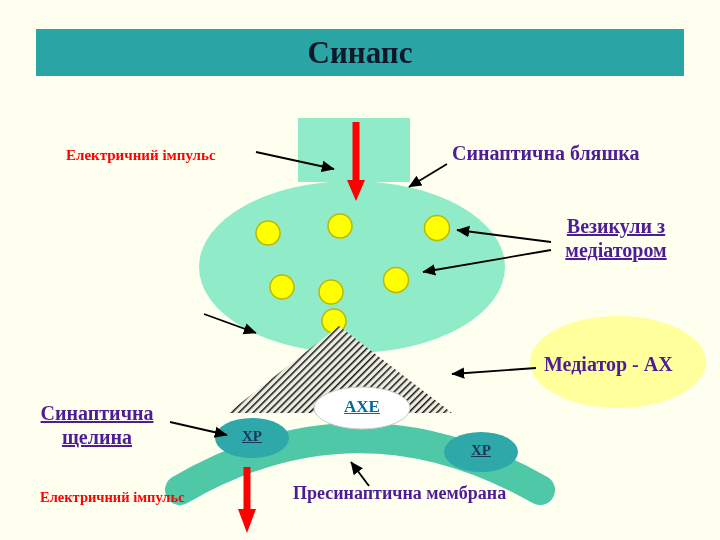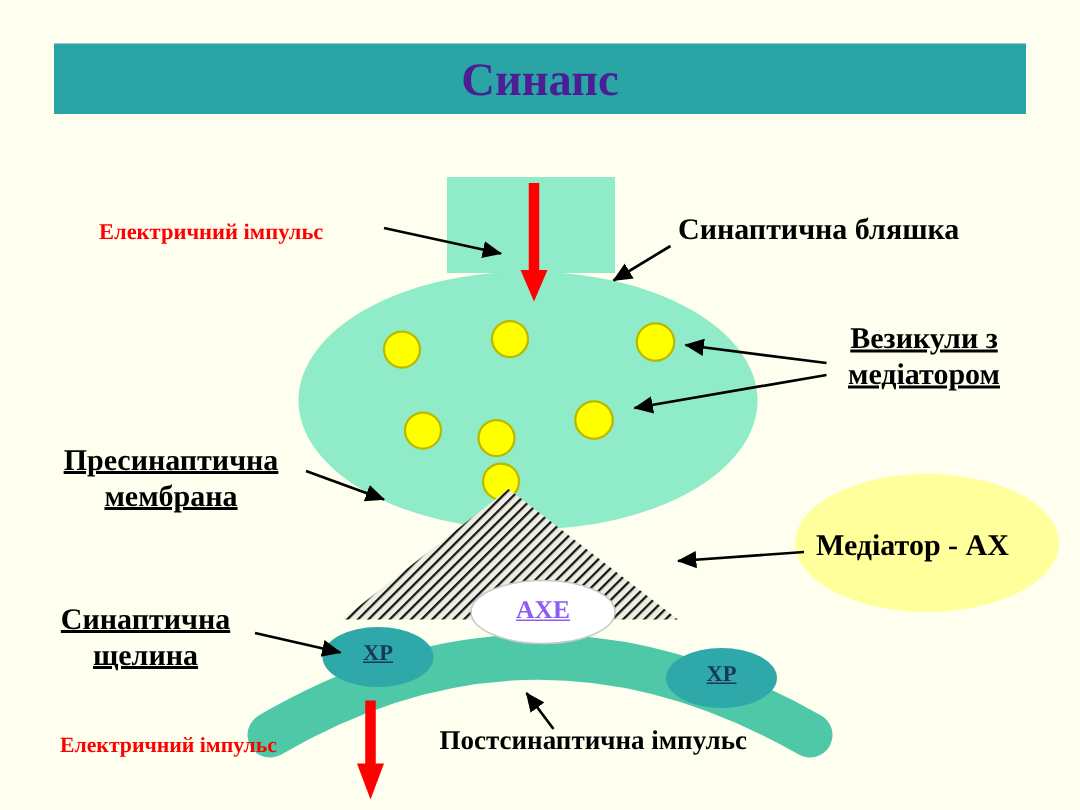--- a/index.html
+++ b/index.html
@@ -17,27 +17,27 @@
     width: 720px; height: 540px;
   }
   .banner {
     position: absolute;
     left: 36px; top: 29px;
     width: 648px; height: 47px;
     line-height: 47px;
     text-align: center;
     font-size: 31px;
     font-weight: bold;
-    color: #4c1d95;
+    color: #0f172a;
     z-index: 2;
   }
   .lbl {
     position: absolute;
     font-weight: bold;
-    color: #000000;
+    color: #4c1d95;
     z-index: 3;
     line-height: 1.2;
     white-space: nowrap;
   }
   .lbl.wrap { white-space: normal; text-align: center; text-decoration: underline; }
   .fs20 { font-size: 20px; }
   .fs18 { font-size: 18px; }
   .fs17 { font-size: 17px; }
   .fs15 { font-size: 15px; }
   .fs14 { font-size: 14.5px; }
@@ -108,29 +108,28 @@
       <line x1="369" y1="486" x2="351" y2="462" marker-end="url(#arrowhead)"></line>
     </g>
   </svg>
 
   <div class="lbl fs15" style="left: 66px; top: 146px; color: rgb(255, 0, 0);">Електричний імпульс</div>
 
   <div class="lbl fs20" style="left:452px; top:141px;">Синаптична бляшка</div>
 
   <div class="lbl fs20 wrap" style="left:552px; top:214px; width:128px;">Везикули з медіатором</div>
 
-  <div class="lbl fs20 wrap" style="left:20px; top:295px; width:188px;">Пресинаптична мембрана</div>
 
   <div class="lbl fs20 wrap" style="left:26px; top:401px; width:142px;">Синаптична щелина</div>
 
   <div class="lbl fs20" style="left:544px; top:352px;">Медіатор - АХ</div>
 
-  <div class="lbl fs17 wrap" style="left: 337px; top: 397px; width: 50px; color: #8b5cf6;">АХЕ</div>
+  <div class="lbl fs17 wrap" style="left: 337px; top: 397px; width: 50px; color: #0369a1;">АХЕ</div>
 
   <div class="lbl fs15 wrap" style="left: 236px; top: 427px; width: 32px; color: rgb(23, 55, 93);">ХР</div>
 
   <div class="lbl fs15 wrap" style="left: 465px; top: 441px; width: 32px; color: rgb(23, 55, 93);">ХР</div>
 
   <div class="lbl fs14" style="left: 40px; top: 489px; color: rgb(255, 0, 0);">Електричний імпульс</div>
 
-  <div class="lbl fs18" style="left:293px; top:483px;">Постсинаптична імпульс</div>
+  <div class="lbl fs18" style="left:293px; top:483px;">Пресинаптична мембрана</div>
 
 </div>
 
 </body></html>

